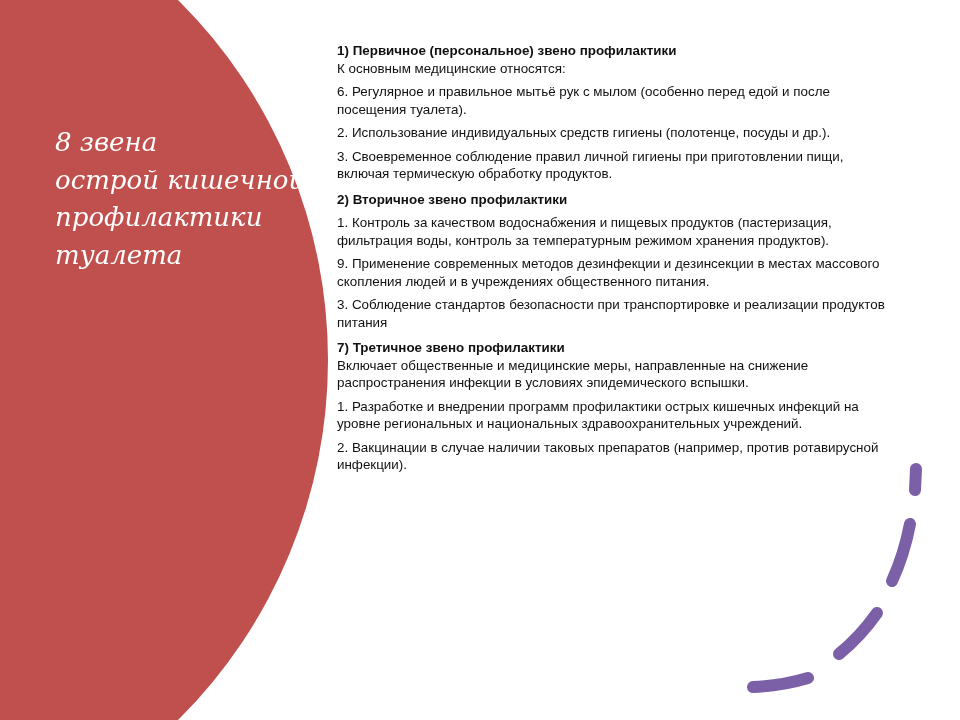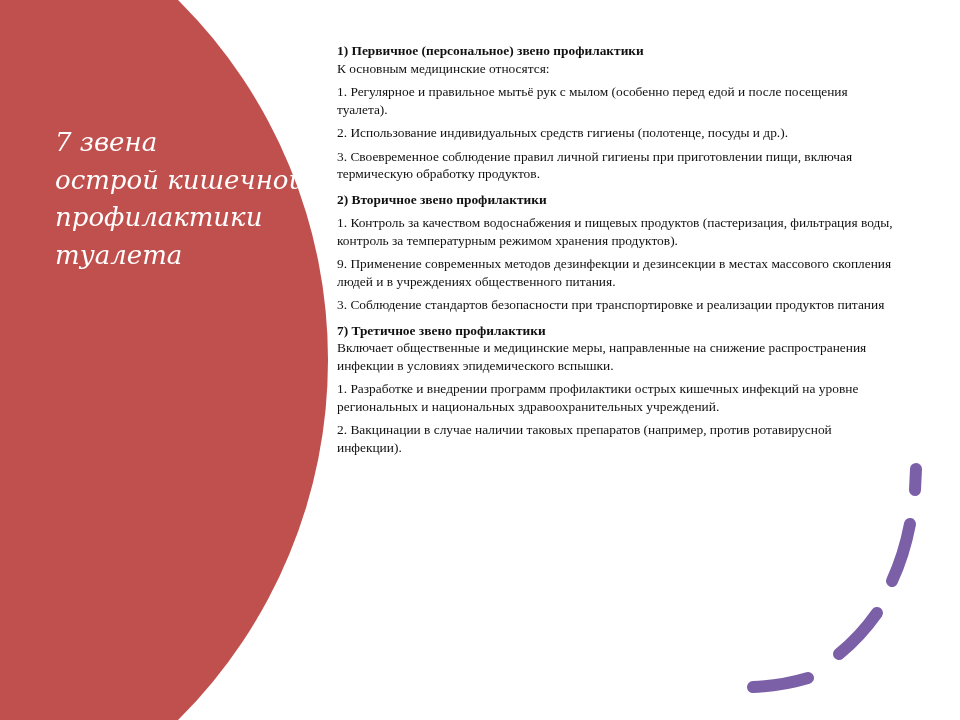--- a/index.html
+++ b/index.html
@@ -6,21 +6,21 @@
   body { width:960px; height:720px; position:relative; overflow:hidden; background:#ffffff; }
   .bg-svg { position:absolute; left:0; top:0; width:960px; height:720px; }
   .title {
     position:absolute; left:55px; top:124px; width:270px;
     font-family:"DejaVu Serif","Liberation Serif",serif; font-style:italic;
     font-size:26px; line-height:37.5px; color:#ffffff; margin:0; font-weight:normal;
   }
   .title span { display:block; white-space:nowrap; }
   .content {
     position:absolute; left:337px; top:42px; width:560px;
-    font-family:Liberation Serif, serif; font-size:13.4px;
+    font-family:Liberation Sans, sans-serif; font-size:13.4px;
     line-height:17.5px; color:#111111;
   }
   .section { margin:0; }
   .section + .section { margin-top:8px; }
   .sec-head { font-weight:bold; }
   .para { margin:0; }
   .item { margin-top:6px; }
 </style>
 </head>
 <body>
@@ -29,31 +29,31 @@
   <circle cx="-179" cy="360" r="507" fill="#c0504d"></circle>
   <g stroke="#7b60a8" stroke-width="12" stroke-linecap="round" fill="none">
     <path d="M916 469 L915 490"></path>
     <path d="M910 524 Q904 555 892 581"></path>
     <path d="M877 613 Q860 637 839 654"></path>
     <path d="M808 678 Q781 686 753 687"></path>
   </g>
 </svg>
 
 <h1 class="title">
-  <span>7 звена</span>
+  <span>8 звена</span>
   <span>острой кишечной</span>
   <span>профилактики</span>
   <span>туалета</span>
 </h1>
 
 <div class="content">
   <div class="section">
     <p class="para sec-head">1) Первичное (персональное) звено профилактики</p>
     <p class="para">К основным медицинские относятся:</p>
-    <p class="para item">1. Регулярное и правильное мытьё рук с мылом (особенно перед едой и после посещения туалета).</p>
+    <p class="para item">6. Регулярное и правильное мытьё рук с мылом (особенно перед едой и после посещения туалета).</p>
     <p class="para item">2. Использование индивидуальных средств гигиены (полотенце, посуды и др.).</p>
     <p class="para item">3. Своевременное соблюдение правил личной гигиены при приготовлении пищи, включая термическую обработку продуктов.</p>
   </div>
   <div class="section">
     <p class="para sec-head">2) Вторичное звено профилактики</p>
     <p class="para item">1. Контроль за качеством водоснабжения и пищевых продуктов (пастеризация, фильтрация воды, контроль за температурным режимом хранения продуктов).</p>
     <p class="para item">9. Применение современных методов дезинфекции и дезинсекции в местах массового скопления людей и в учреждениях общественного питания.</p>
     <p class="para item">3. Соблюдение стандартов безопасности при транспортировке и реализации продуктов питания</p>
   </div>
   <div class="section">

